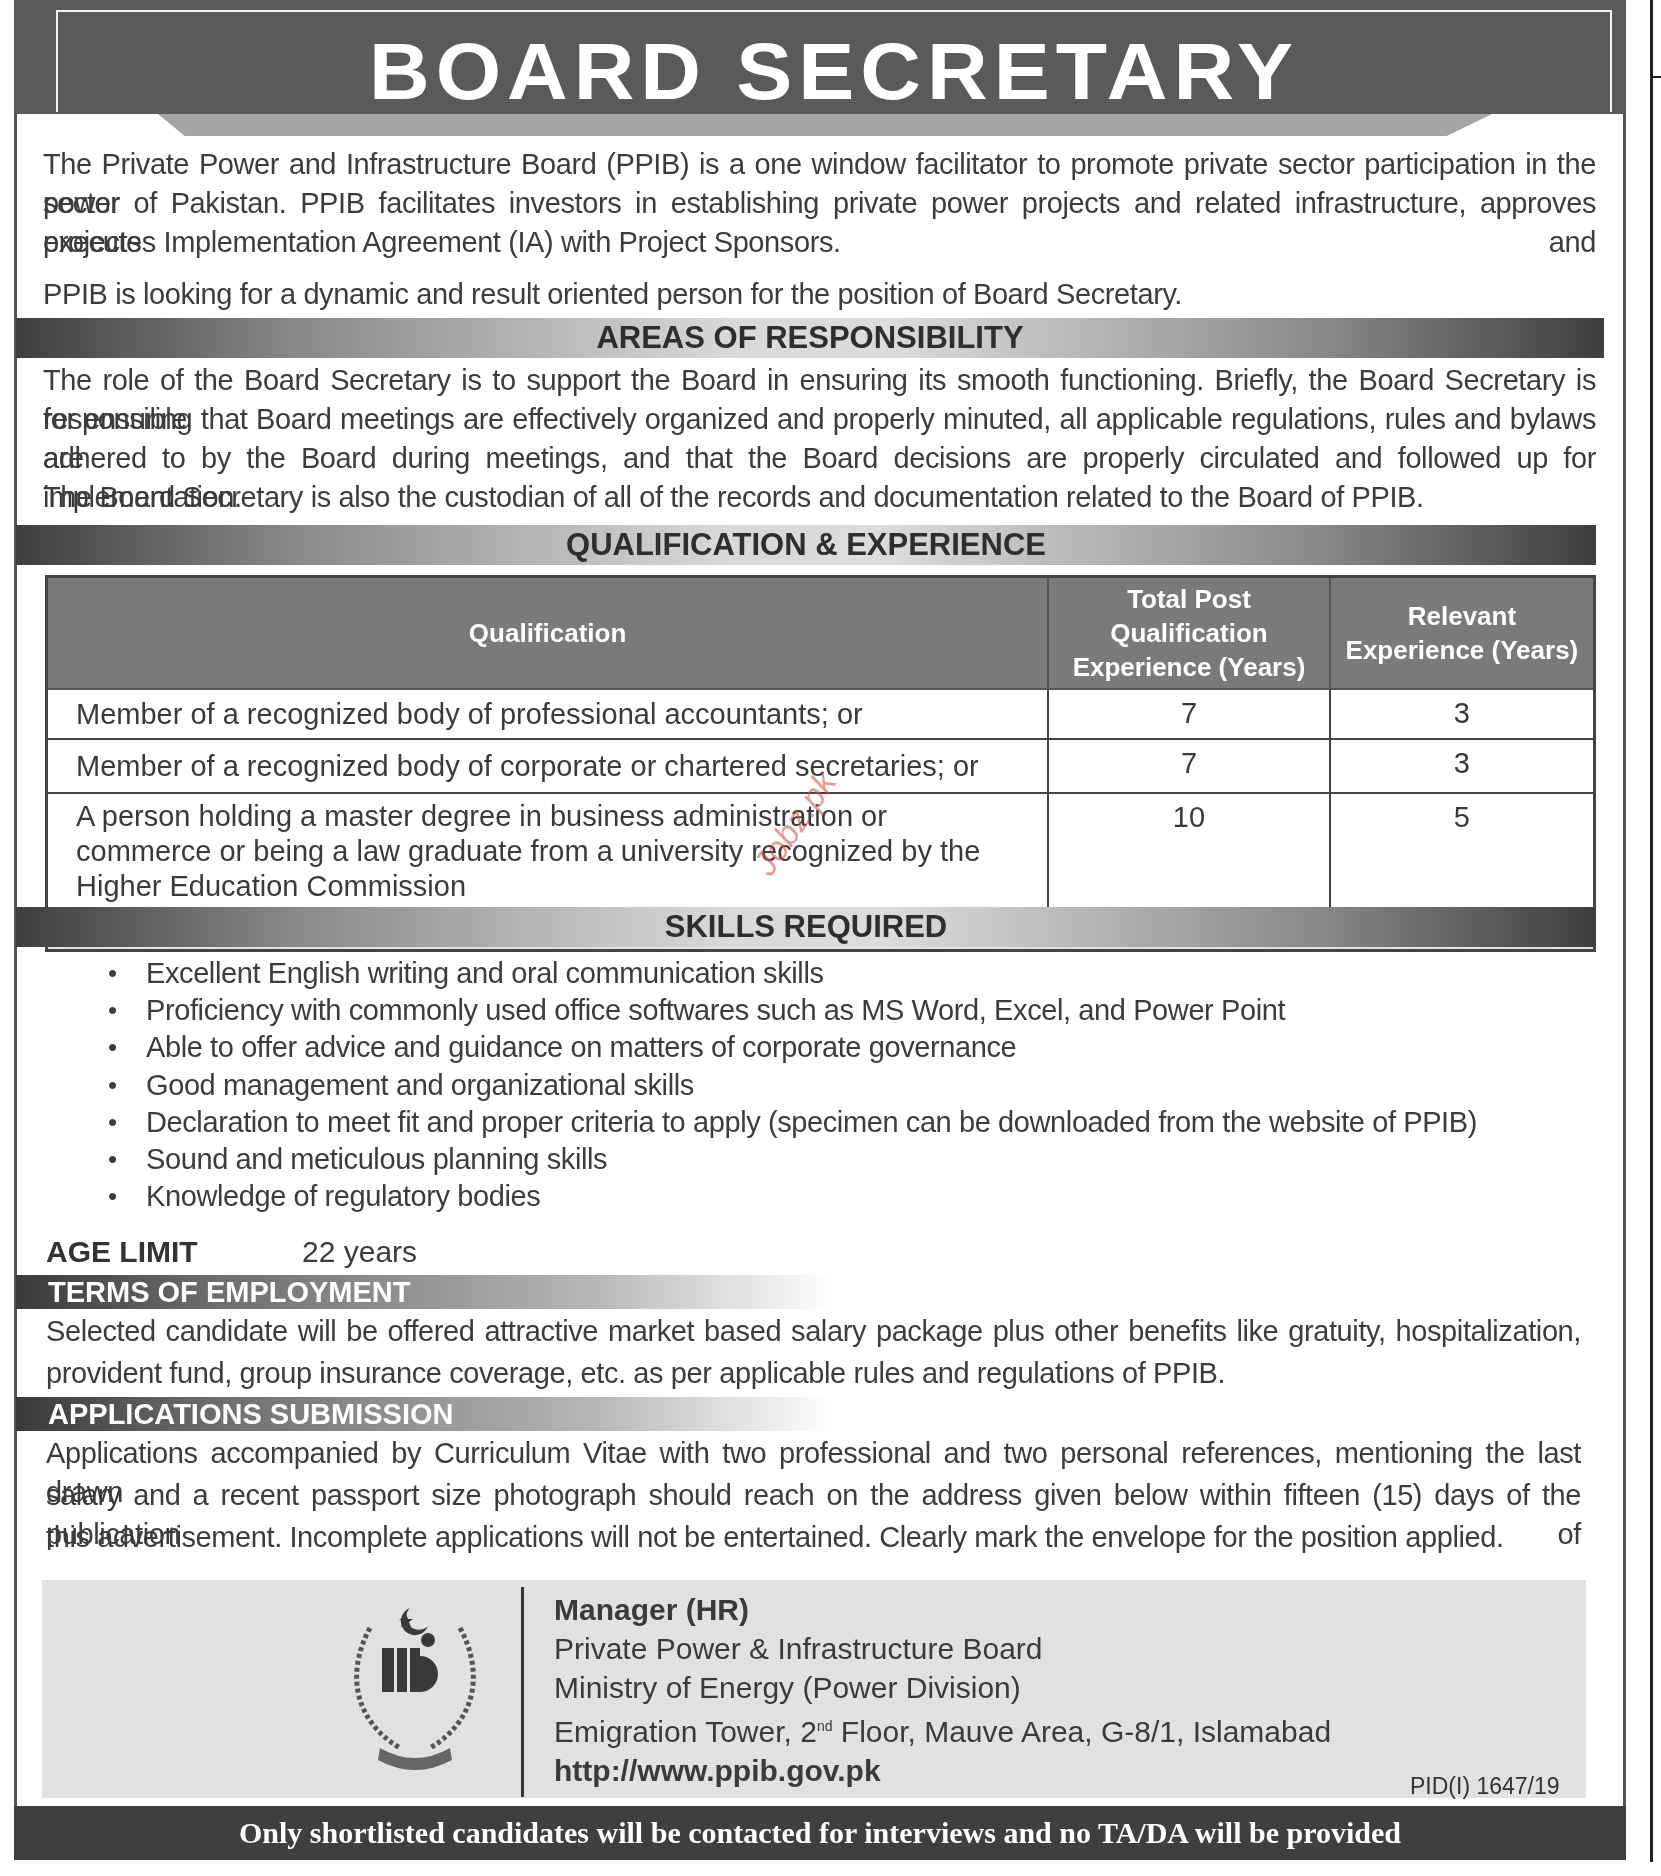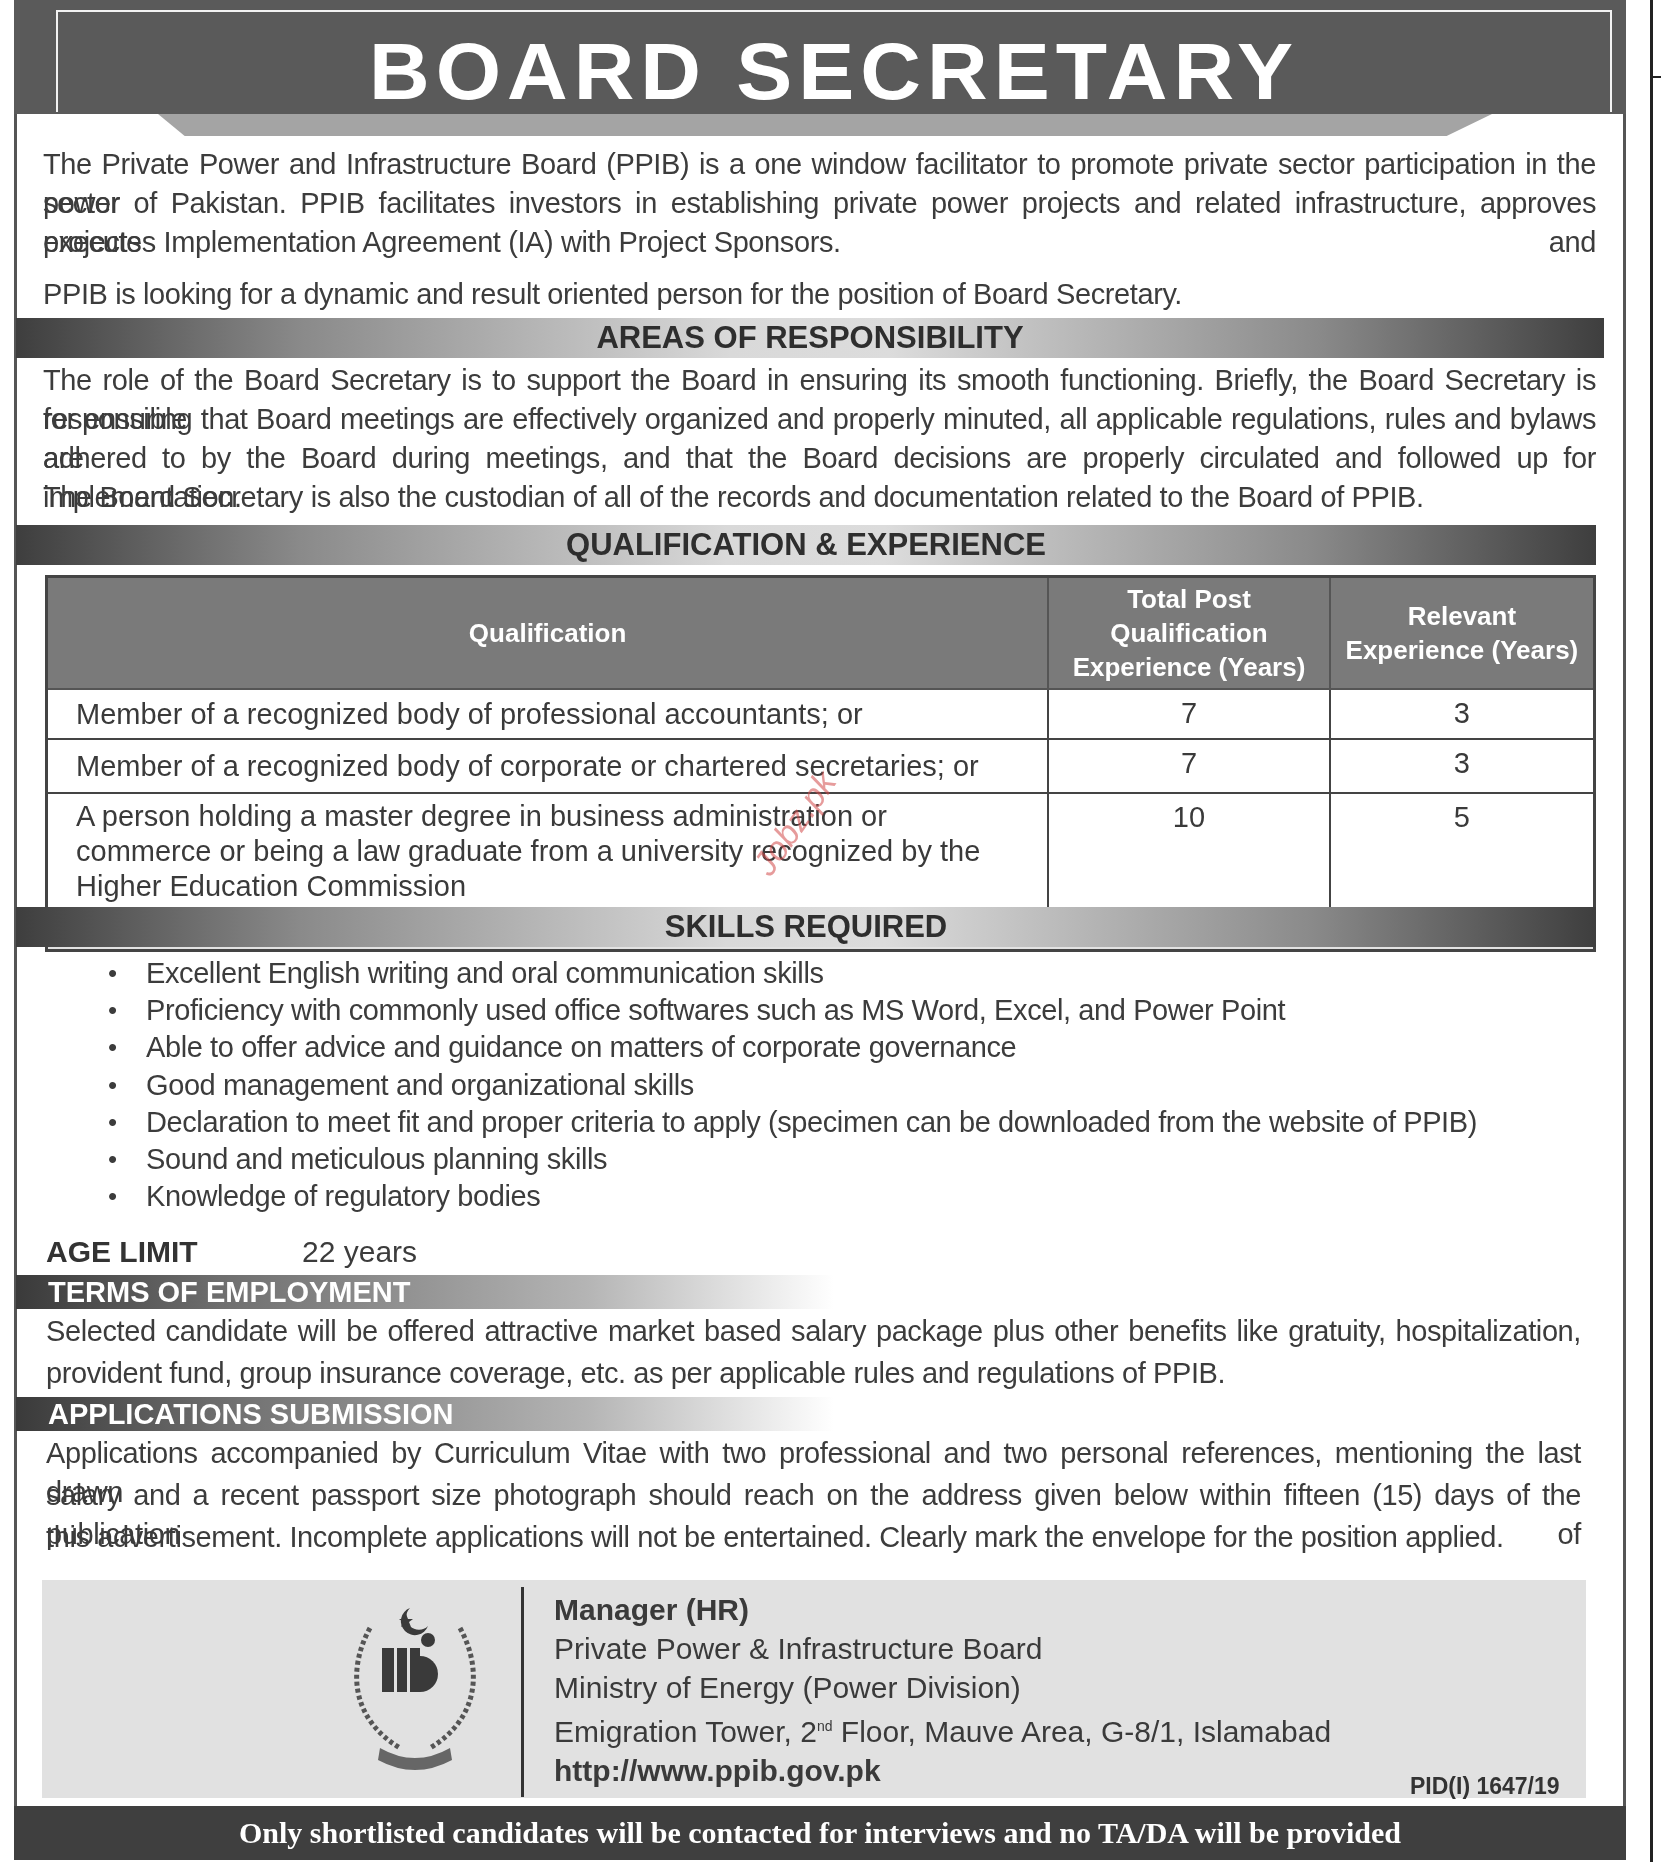--- a/index.html
+++ b/index.html
@@ -45,21 +45,21 @@
   ul.skills li { position:relative; font-size:29px; line-height:37.2px; padding-left:46px; color:#3c3c3c; letter-spacing:-0.4px; }
   ul.skills li .dot { position:absolute; left:8px; top:0; font-size:26px; }
 
   .age-label { position:absolute; left:46px; top:1233px; font-weight:bold; font-size:30px; line-height:38px; color:#333; }
   .age-value { position:absolute; left:302px; top:1233px; font-size:30px; line-height:38px; color:#3c3c3c; }
 
   .addr-box { position:absolute; left:42px; top:1580px; width:1544px; height:218px; background:#e1e1e1; }
   .addr-rule { position:absolute; left:521px; top:1587px; width:3px; height:210px; background:#333; }
   .addr { position:absolute; left:554px; top:1590px; font-size:30px; line-height:39px; color:#3a3a3a; }
   .addr .b { font-weight:bold; }
-  .pid { position:absolute; left:1410px; top:1773px; font-weight:bold; font-size:23px; color:#333; }
+  .pid { position:absolute; left:1410px; top:1773px; font-weight:normal; font-size:23px; color:#333; }
 
   .footer { position:absolute; left:14px; top:1806px; width:1612px; height:54px; background:#3f3f3f;font-family:Liberation Serif, serif; }
   .footer .t { position:absolute; left:0; right:0; top:0; text-align:center; color:#fff; font-weight:bold;
                font-size:30px; line-height:54px; }
 
   .watermark { position:absolute; left:745px; top:860px; color:#d24a4a; opacity:0.55; font-size:34px;
                font-style:italic; transform:rotate(-55deg); transform-origin:left top; }
 
   .logo { position:absolute; left:340px; top:1598px; width:150px; height:180px; }
 </style>

